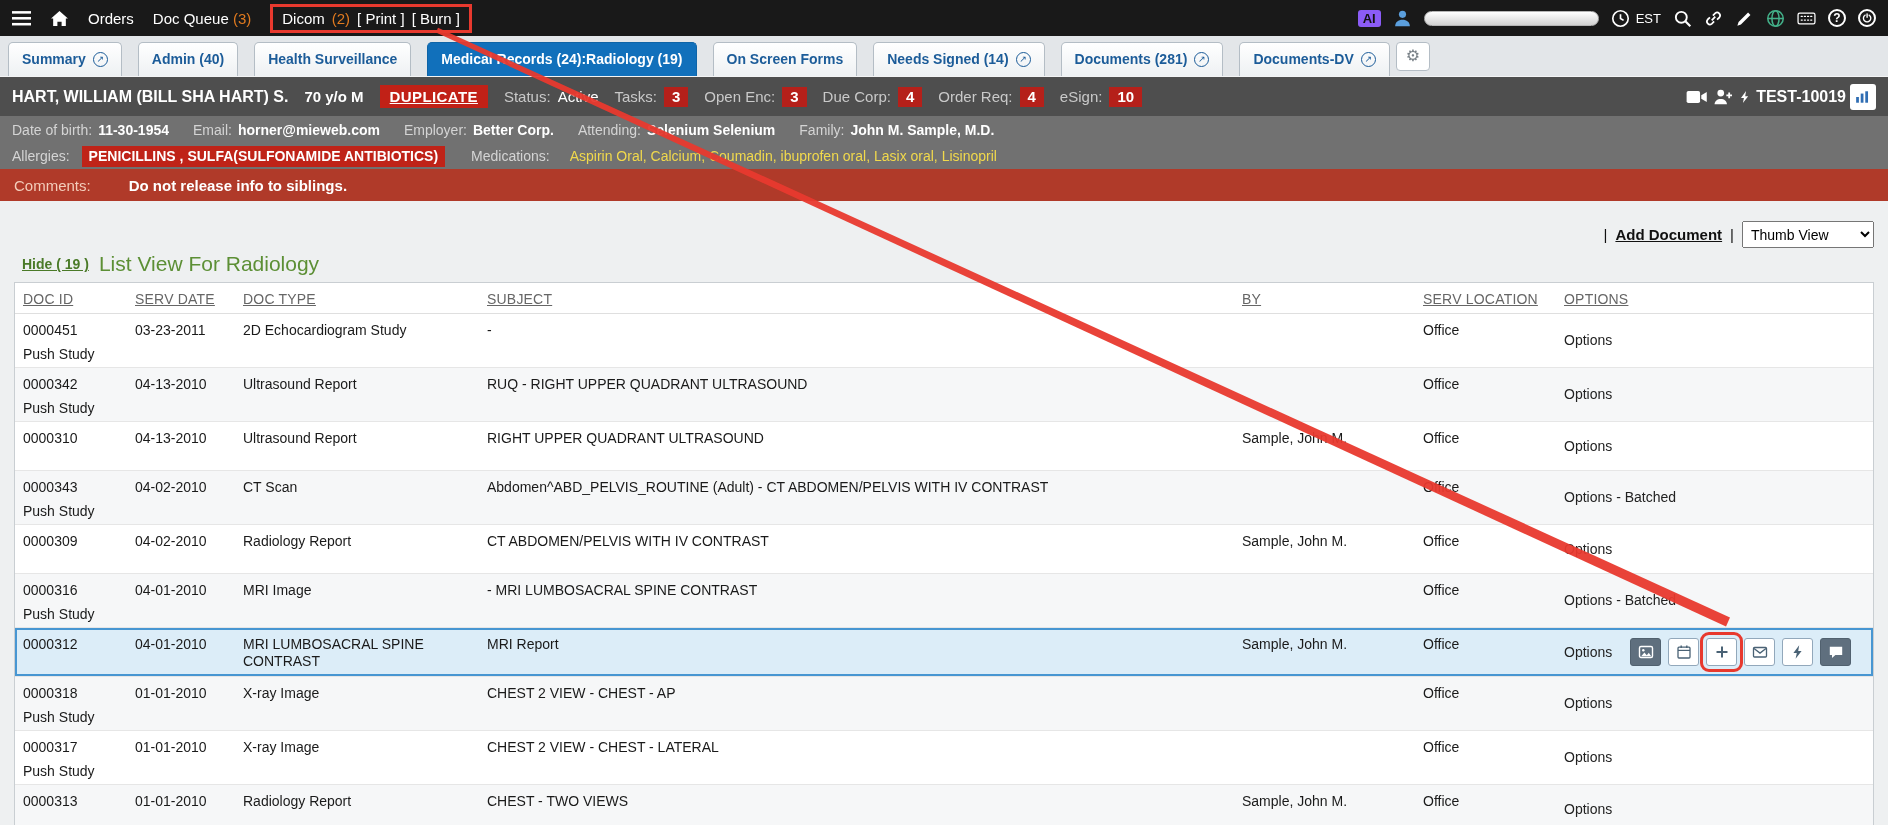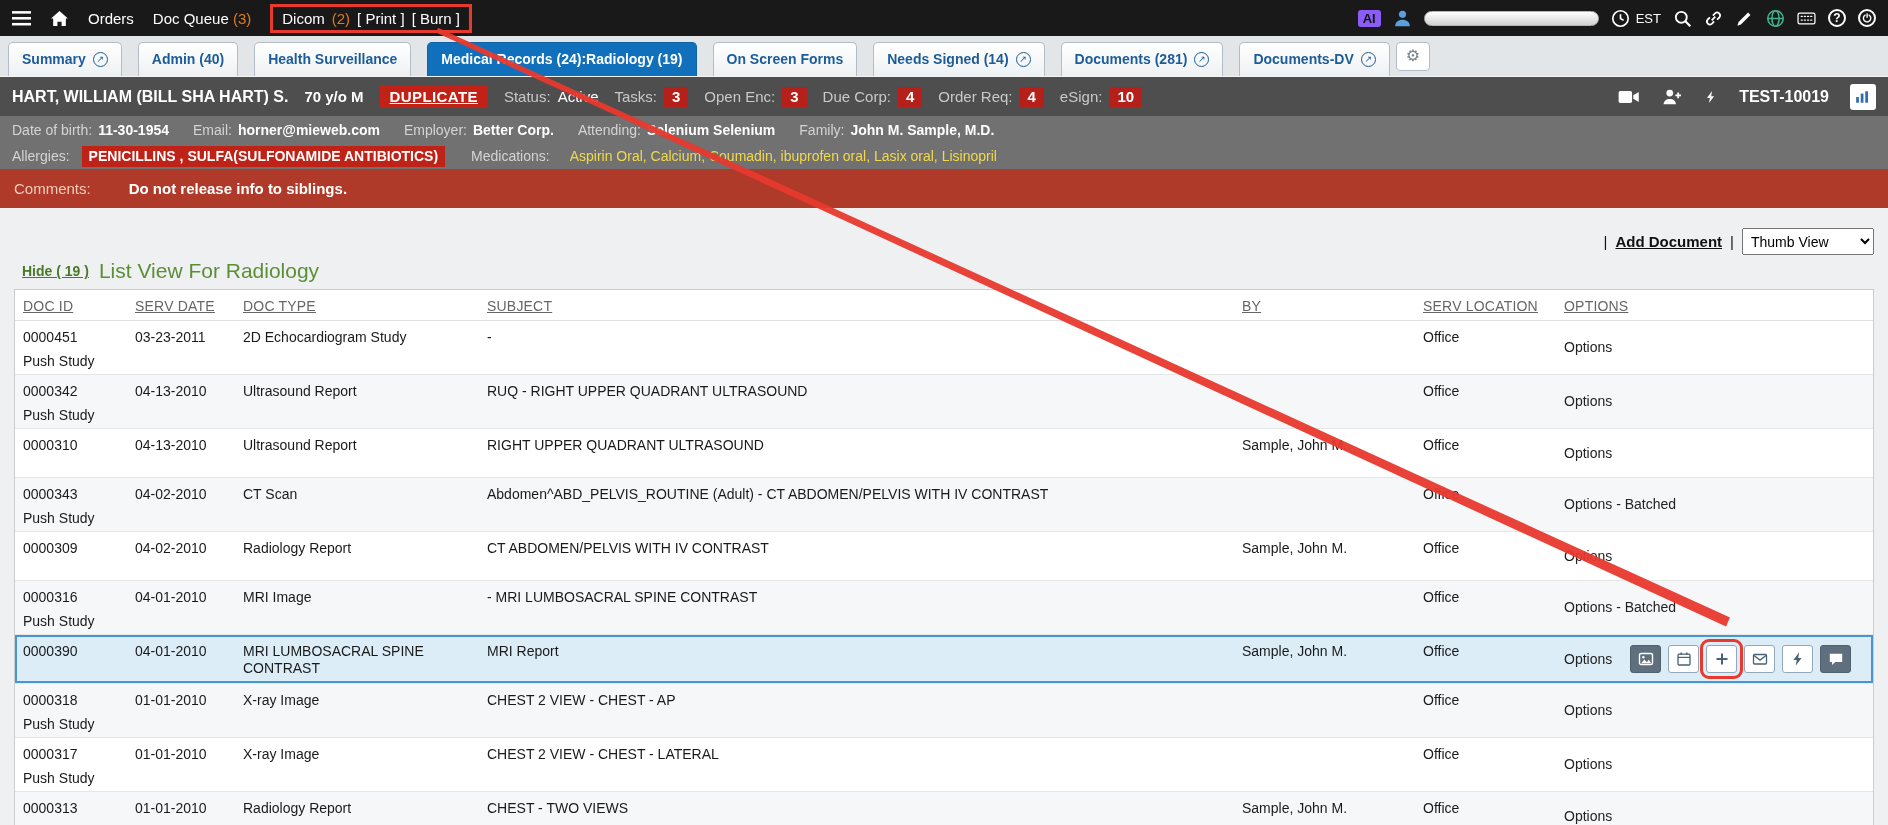--- a/index.html
+++ b/index.html
@@ -32,38 +32,38 @@
   .gear-btn::before { content:"\2699"; }
 
   
   .patientbar { height:39px; background:#4e4e4e; display:flex; align-items:center; gap:16px; padding:0 12px; color:#fff; font-size:15px; white-space:nowrap; }
   .pname { font-weight:bold; font-size:16px; }
   .page { font-weight:bold; }
   .flag-duplicate { background:#c12117; font-weight:bold; text-decoration:underline; padding:3px 10px; letter-spacing:.4px; }
   .plabel { color:#c9c9c9; }
   .pcounter { display:inline-flex; align-items:center; gap:7px; }
   .badge { background:#b5201a; color:#fff; font-weight:bold; padding:1px 8px 2px; }
-  .pright { margin-left:auto; display:flex; align-items:center; gap:21px; }
+  .pright { margin-left:auto; display:flex; align-items:center; gap:4px; }
   .pid { font-weight:bold; font-size:16px; }
   .chart-btn { background:#fff; border-radius:3px; width:26px; height:26px; display:flex; align-items:center; justify-content:center; }
   .picon { width:22px; height:18px; display:inline-flex; }
   .picon svg { width:100%; height:100%; }
 
   .demorow { background:#717171; color:#efefef; display:flex; align-items:center; gap:24px; padding:0 12px; font-size:14px; height:27px; white-space:nowrap; }
   .allergyrow { background:#717171; display:flex; align-items:center; gap:12px; padding:0 12px; font-size:14px; height:26px; white-space:nowrap; }
   .ditem { display:inline-flex; gap:6px; }
   .dlabel { color:#d4d4d4; }
   .dvalue { color:#fff; font-weight:bold; }
   .allergy-badge { background:#bf2318; color:#fff; font-weight:bold; padding:2px 7px 3px; }
   .medlist { display:inline; margin-left:8px; }
   .med { color:#f1d94c; }
   .alabel { color:#d4d4d4; }
   .mlabel { color:#d4d4d4; margin-left:14px; }
 
-  .commentsrow { background:#b03a29; height:39px; display:flex; align-items:center; gap:38px; padding:0 14px; font-size:15px; }
+  .commentsrow { background:#b03a29; height:32px; display:flex; align-items:center; gap:38px; padding:0 14px; font-size:15px; }
   .clabel { color:#f3cdbb; }
   .ctext { color:#fff; font-weight:bold; }
 
   
   .main { padding:0 14px; }
   .doc-controls { display:flex; justify-content:flex-end; align-items:center; gap:8px; margin-top:20px; font-size:15px; color:#111; }
   .add-doc { text-decoration:underline; font-weight:bold; }
   .sep { color:#111; }
   .view-select { font-size:14px; padding:2px 4px; min-width:132px; height:27px; }
   .list-head { margin-top:4px; display:flex; align-items:center; gap:10px; padding-left:8px; }
@@ -405,21 +405,21 @@
           <div class="c" data-interactable="false">MRI Image</div>
           <div class="c" data-interactable="false">- MRI LUMBOSACRAL SPINE CONTRAST</div>
           <div class="c" data-interactable="false"></div>
           <div class="c" data-interactable="false">Office</div>
           <div class="c opts" data-interactable="false">
             <span class="optlink" data-interactable="true">Options - Batched</span>
           </div>
         </div>
         <div class="trow selected" data-interactable="true">
           <div class="c docid" data-interactable="false">
-            <span class="id" data-interactable="true">0000390</span>
+            <span class="id" data-interactable="true">0000312</span>
           </div>
           <div class="c" data-interactable="false">04-01-2010</div>
           <div class="c" data-interactable="false">MRI LUMBOSACRAL SPINE CONTRAST</div>
           <div class="c" data-interactable="false">MRI Report</div>
           <div class="c" data-interactable="false">Sample, John M.</div>
           <div class="c" data-interactable="false">Office</div>
           <div class="c opts" data-interactable="false">
             <span class="optlink" data-interactable="true">Options</span>
             <span class="actions" data-interactable="false">
               <button class="action-btn dark" data-interactable="true">

